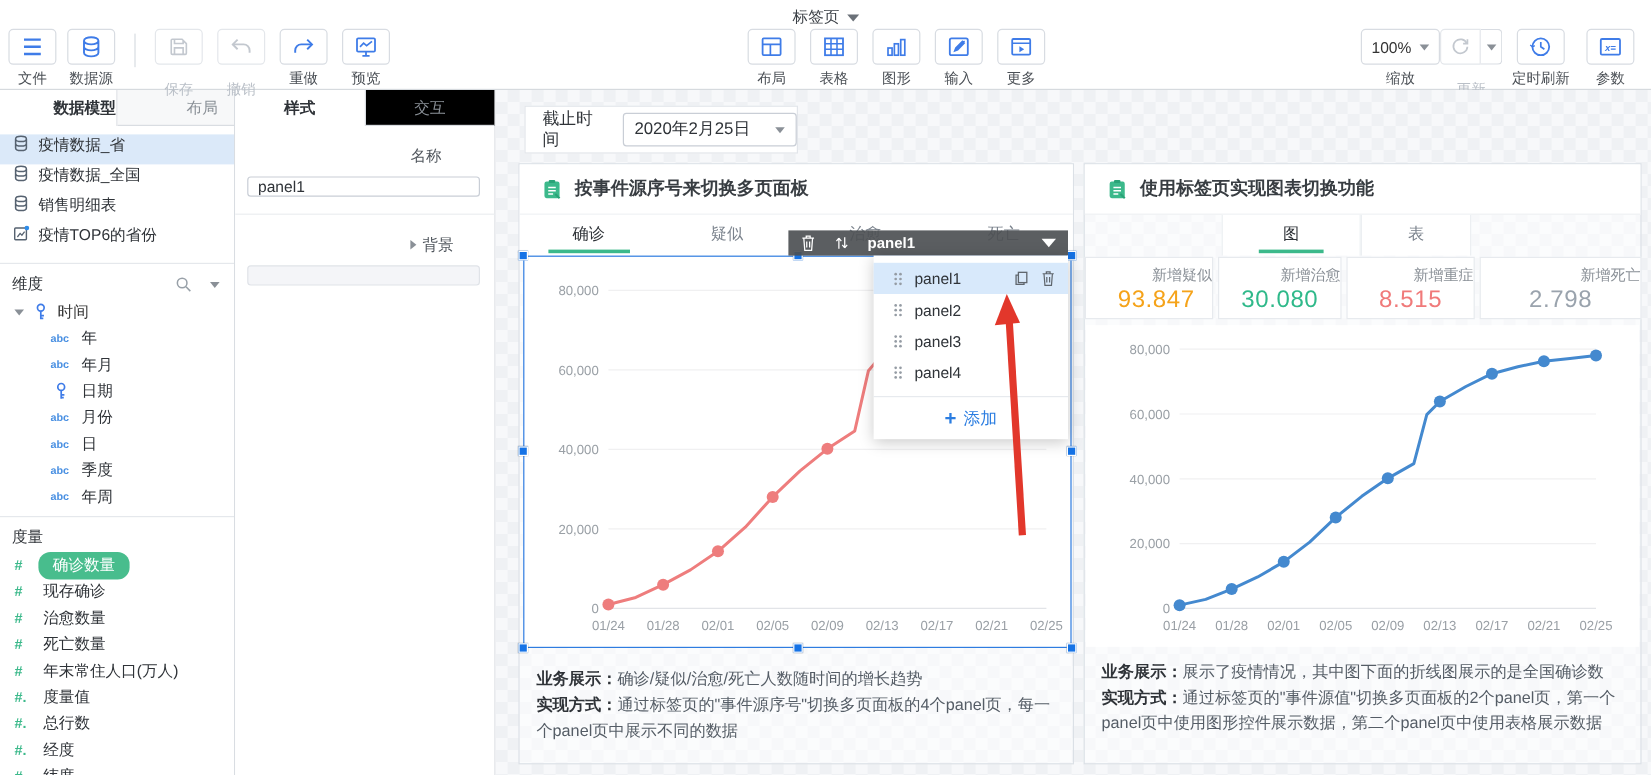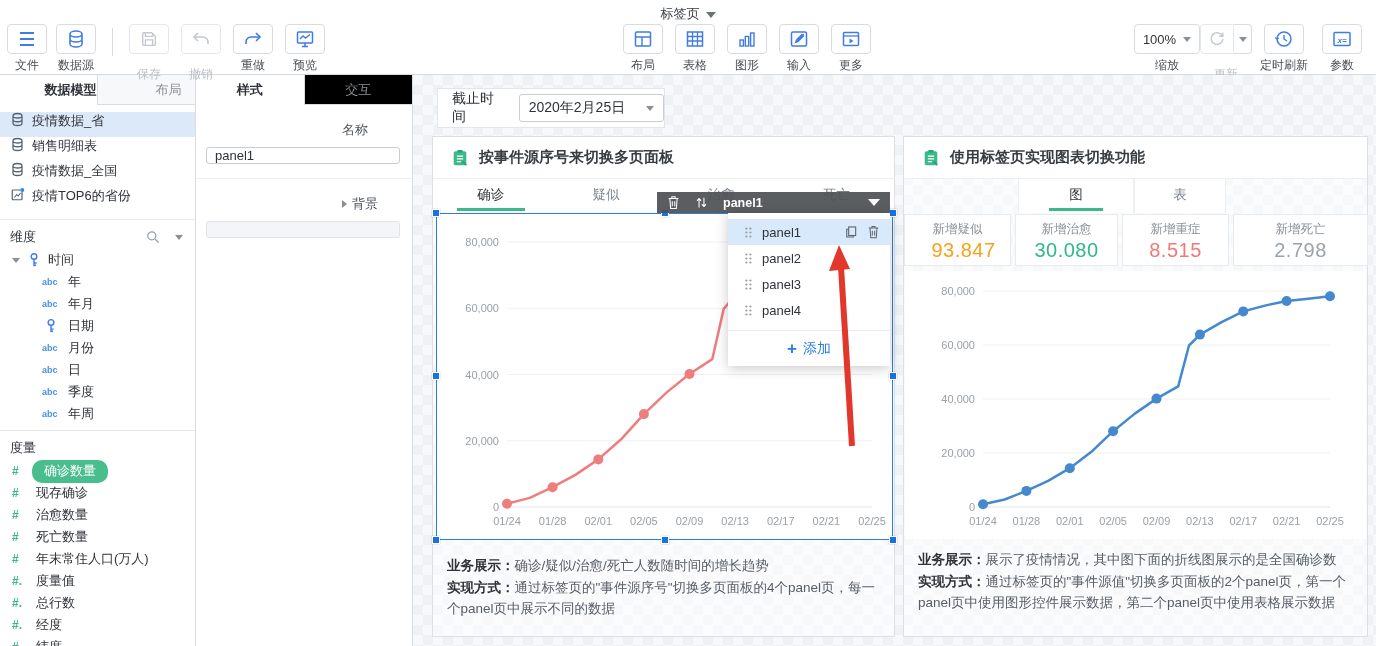--- a/index.html
+++ b/index.html
@@ -87,21 +87,21 @@
   .card.right .desc { top:412px; }
 
   
   .rc-tabs { position:relative; height:34px; }
   .rc-tab { position:absolute; top:0; height:34px; background:#fff; text-align:center; line-height:31px; font-size:13.5px; color:#7a828c; border-left:1px solid #eceff2; border-right:1px solid #eceff2; cursor:pointer; }
   .rc-tab.t0 { left:114px; width:116px; }
   .rc-tab.t1 { left:230px; width:92px; }
   .rc-tab.active { color:#2f3338; }
   .rc-tab.active::after { content:""; position:absolute; left:50%; transform:translateX(-50%); bottom:2px; width:54px; height:3px; background:#3cb98b; }
   .metric { position:absolute; top:77px; height:52px; background:#fff; border:1px solid #e7eaee; text-align:center; }
-  .metric .m-label { font-size:12.5px; color:#8a9097; margin-top:6px; }
+  .metric .m-label { font-size:12.5px; color:#8a9097; margin-top:6px;text-align:right; }
   .metric .m-value { font-size:20px; font-weight:500; margin-top:1px; letter-spacing:0.5px; }
   .metric.m0 { left:0; width:107px; }
   .metric.m1 { left:111px; width:103px; }
   .metric.m2 { left:218px; width:107px; }
   .metric.m3 { left:329px; width:135px; }
   .rchart { position:absolute; left:1px; top:134px; width:461px; height:268px; background:#fff; }
 
   
   .panel-bar { position:absolute; left:244px; top:117px; width:233px; height:21px; background:rgba(77,80,84,0.92); display:flex; align-items:center; gap:15px; padding:0 10px; z-index:6; }
   .panel-bar .pb-label { color:#fff; font-size:12.5px; font-weight:bold; }
@@ -284,27 +284,27 @@
       <div class="model-item selected">
         <svg width="15" height="15" viewBox="0 0 20 20">
             <path d="M4 5c0-1.7 2.7-3 6-3s6 1.3 6 3-2.7 3-6 3-6-1.3-6-3zM4 5v10c0 1.7 2.7 3 6 3s6-1.3 6-3V5M4 10c0 1.7 2.7 3 6 3s6-1.3 6-3" stroke="#566270" stroke-width="1.7" fill="none"></path>
           </svg>
         <span>疫情数据_省</span>
       </div>
       <div class="model-item">
         <svg width="15" height="15" viewBox="0 0 20 20">
             <path d="M4 5c0-1.7 2.7-3 6-3s6 1.3 6 3-2.7 3-6 3-6-1.3-6-3zM4 5v10c0 1.7 2.7 3 6 3s6-1.3 6-3V5M4 10c0 1.7 2.7 3 6 3s6-1.3 6-3" stroke="#566270" stroke-width="1.7" fill="none"></path>
           </svg>
-        <span>销售明细表</span>
+        <span>疫情数据_全国</span>
       </div>
       <div class="model-item">
         <svg width="15" height="15" viewBox="0 0 20 20">
             <path d="M4 5c0-1.7 2.7-3 6-3s6 1.3 6 3-2.7 3-6 3-6-1.3-6-3zM4 5v10c0 1.7 2.7 3 6 3s6-1.3 6-3V5M4 10c0 1.7 2.7 3 6 3s6-1.3 6-3" stroke="#566270" stroke-width="1.7" fill="none"></path>
           </svg>
-        <span>疫情数据_全国</span>
+        <span>销售明细表</span>
       </div>
       <div class="model-item">
         <svg width="15" height="15" viewBox="0 0 20 20">
             <rect x="3" y="4" width="13" height="13" rx="1" stroke="#566270" stroke-width="1.6" fill="none"></rect>
             <path d="M6 14l3-4 2 2 3-4" stroke="#566270" stroke-width="1.4" fill="none"></path>
             <circle cx="16.5" cy="4" r="2.6" fill="#2f8ce8"></circle>
           </svg>
         <span>疫情TOP6的省份</span>
       </div>
     </div>

